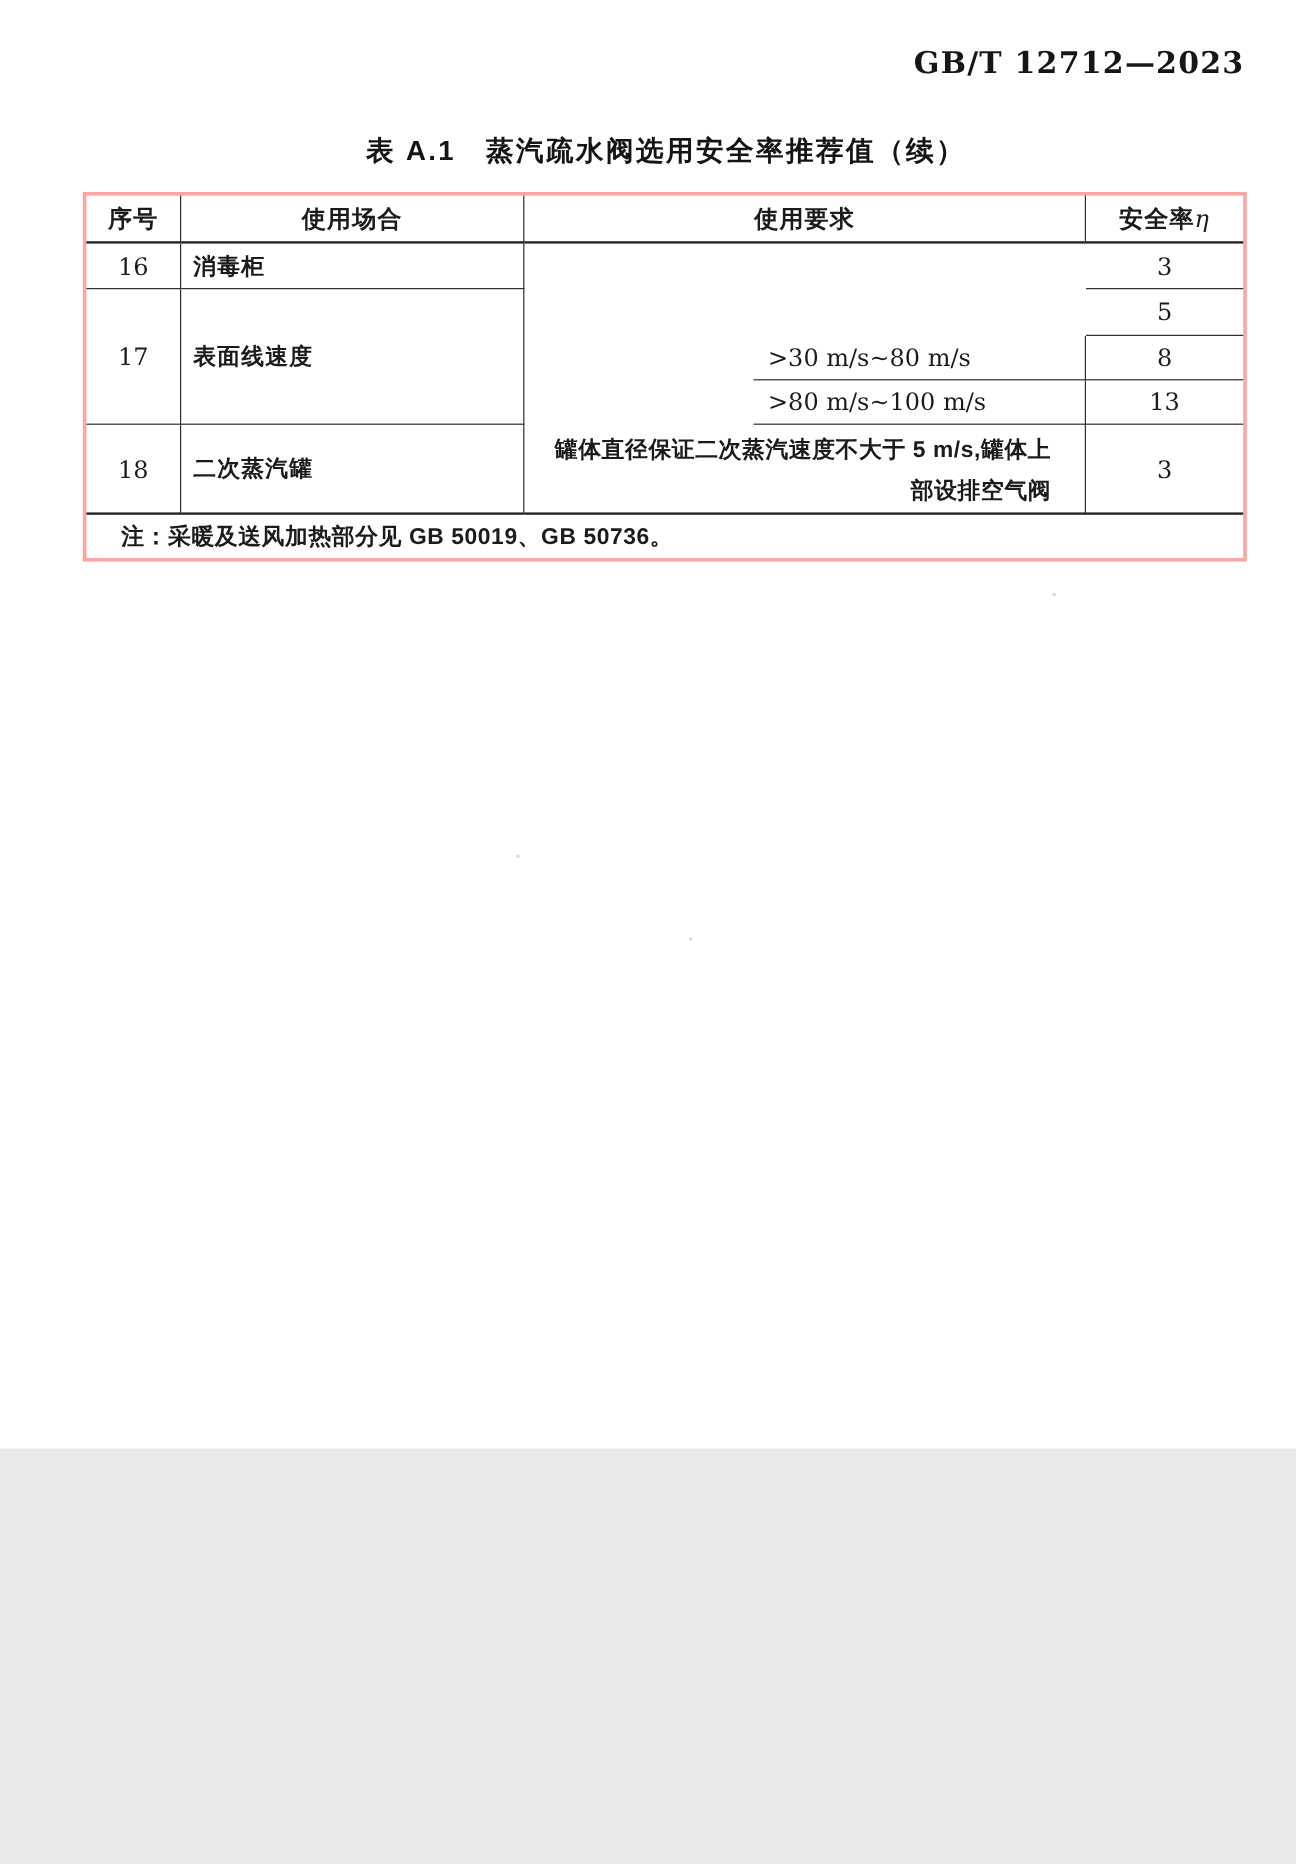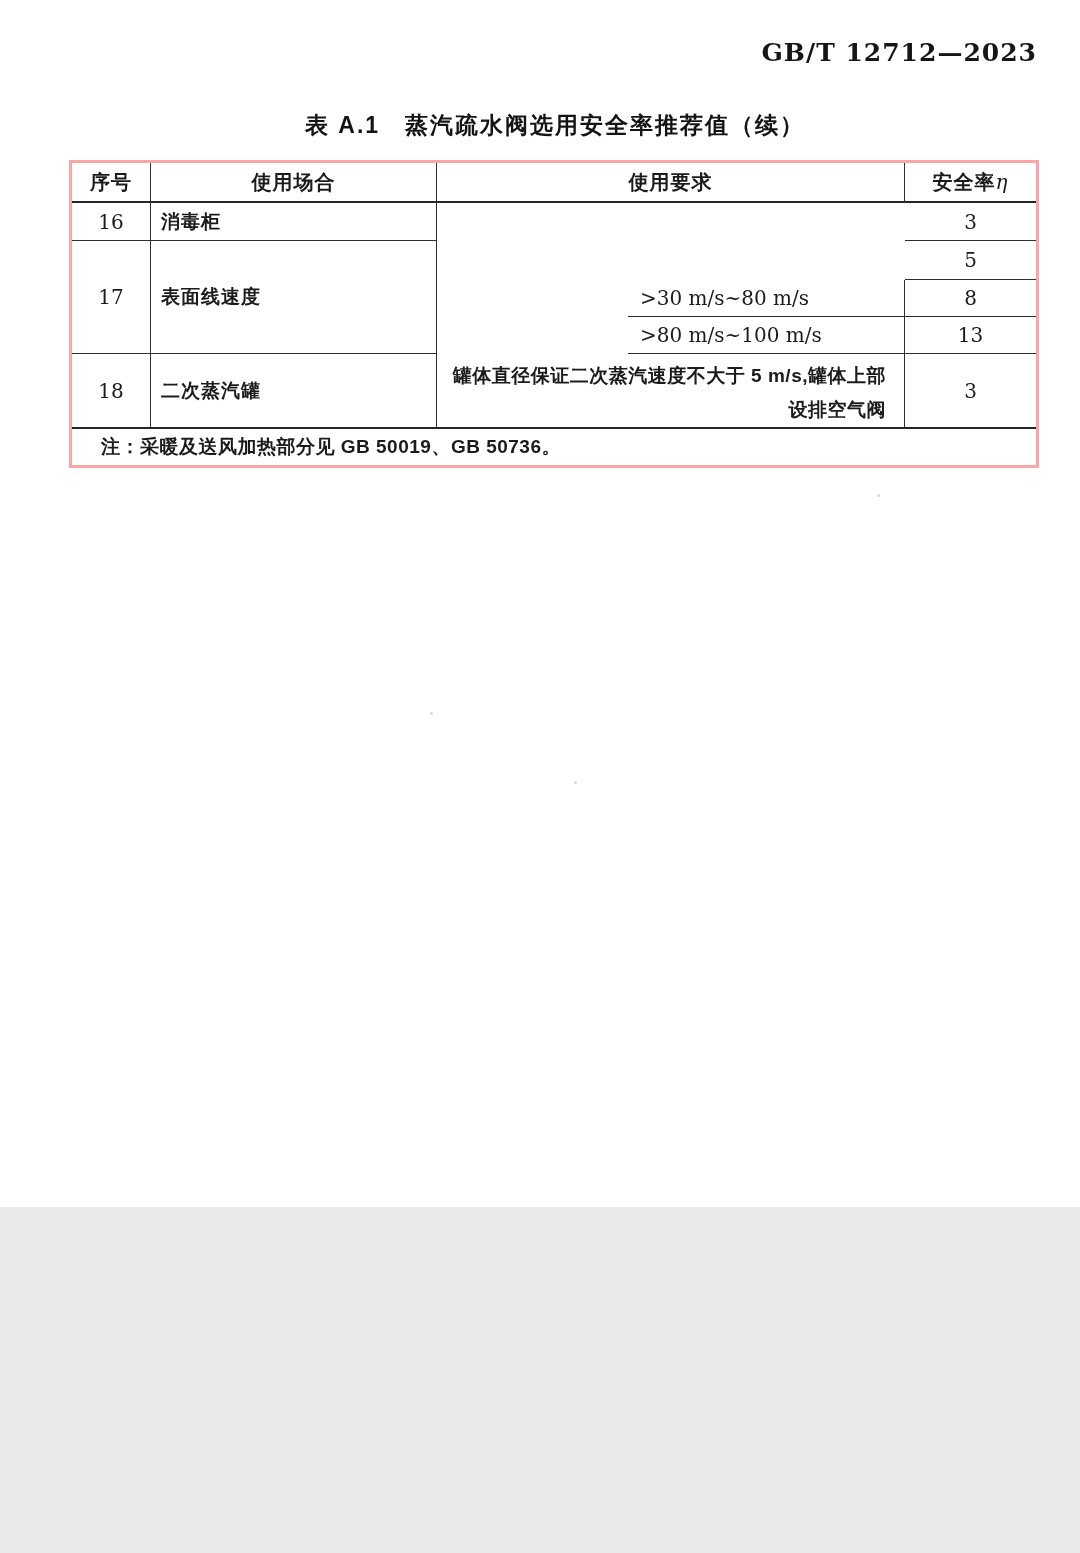--- a/index.html
+++ b/index.html
@@ -59,21 +59,21 @@
   .num{
     font-family:"DejaVu Serif","Liberation Serif",serif;
     font-weight:400;font-size:20px;letter-spacing:0;
   }
   .cond{
     font-family:"DejaVu Serif","Liberation Serif",serif;
     font-weight:500;font-size:20px;letter-spacing:0;
   }
   .wrap2{
     line-height:34px;letter-spacing:0.5px;
-    padding-right:18px;align-items:center;
+    padding-right:28px;align-items:center;
     flex-wrap:wrap;display:block;
     padding-top:4px;
   }
   .eta{font-family:"DejaVu Serif","Liberation Serif",serif;font-style:italic;font-weight:400;}
   .note-cell{
     grid-column:1 / 6;grid-row:7;
     padding-left:29px;
     font-size:19px;font-weight:600;letter-spacing:0.5px;
   }
   

